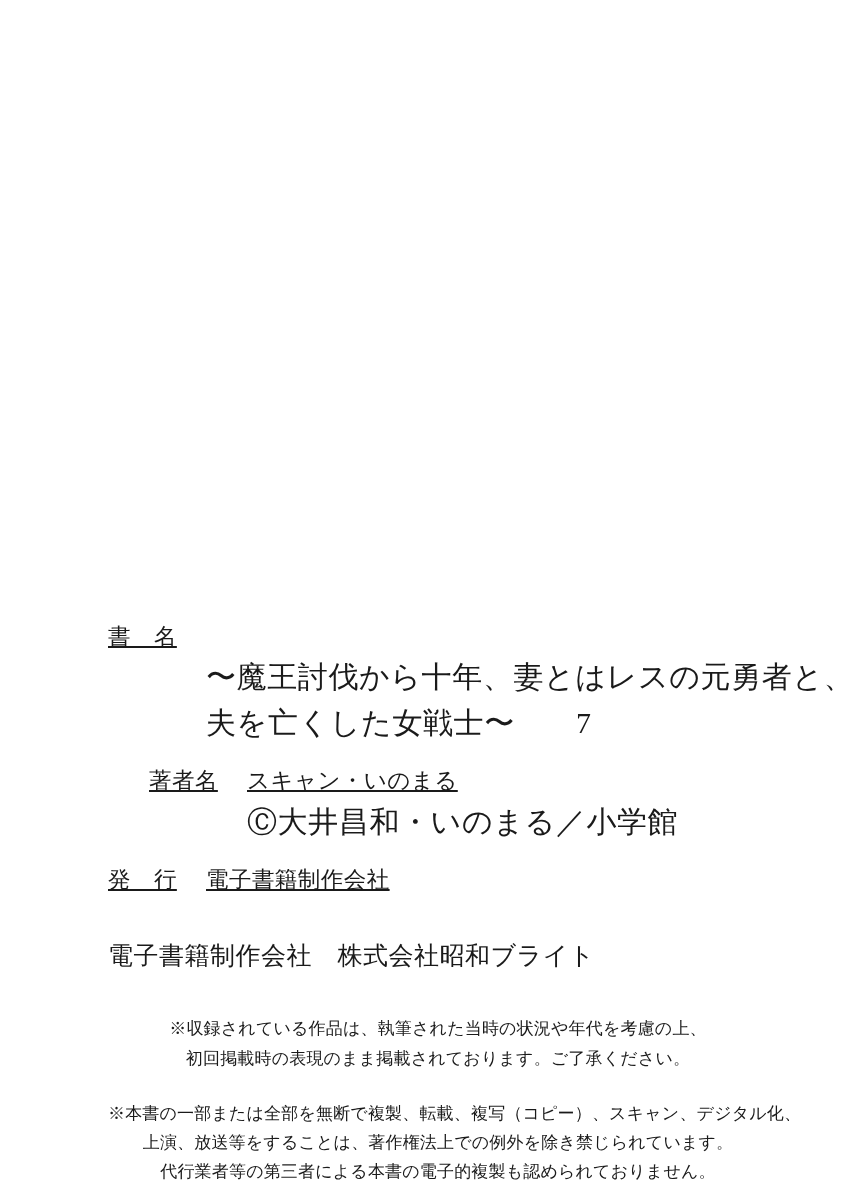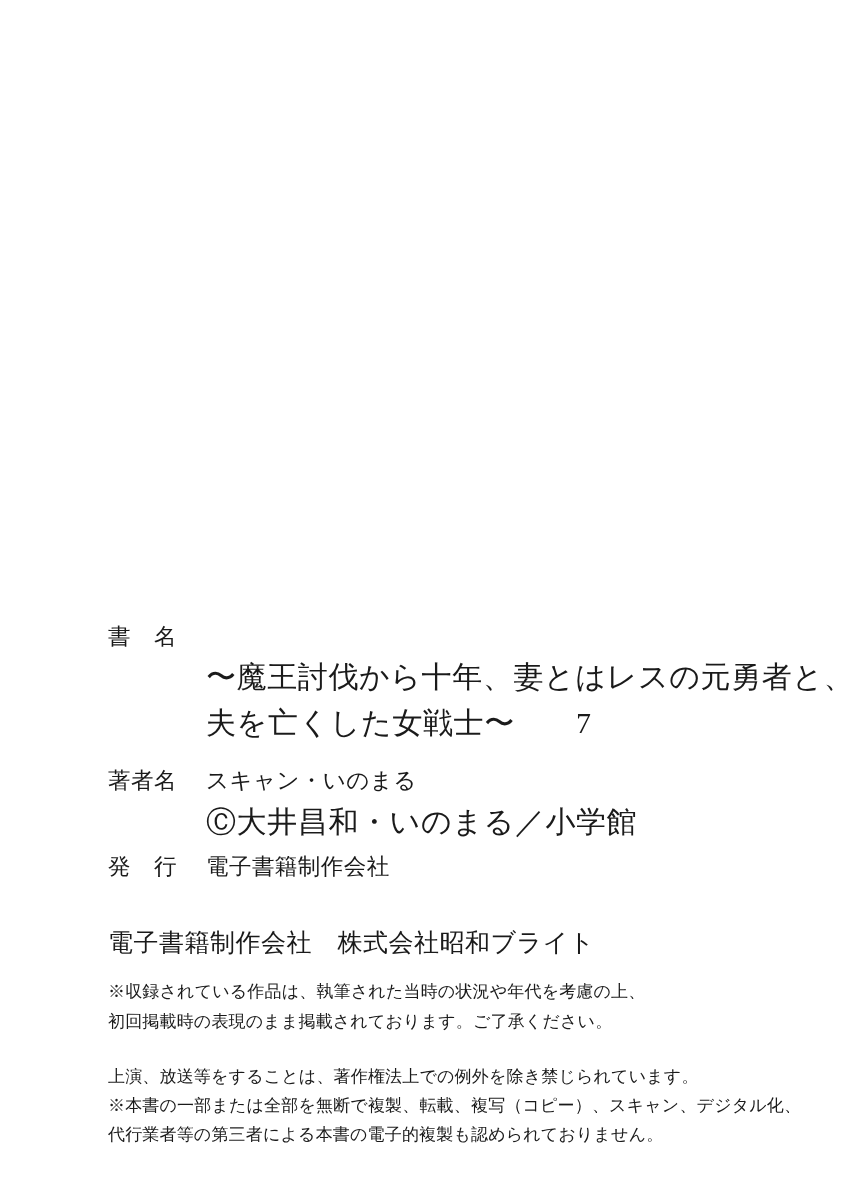--- a/index.html
+++ b/index.html
@@ -28,50 +28,52 @@
     left: 108px;
     top: 620px;
     width: 660px;
   }
   .row {
     display: flex;
     align-items: center;
     font-size: 22.5px;
     line-height: 1.52;
     letter-spacing: 0.02em;
+    text-decoration: underline;
   }
   .label {
     width: 98px;
     flex: 0 0 98px;
     white-space: pre;
     font-size: 22.5px;
   }
   .value {
     flex: 1 1 auto;
     white-space: pre;
   }
   .cont {
     padding-left: 98px;
     white-space: pre;
     font-size: 30px;
     line-height: 1.52;
     letter-spacing: 0.02em;
   }
   .block-title { margin-bottom: 0px; }
-  .block-author { margin-top: 19px; }
-  .block-publisher { margin-top: 6px; }
+  .block-author { margin-top: 19px; margin-left: 41px; }
+  .block-publisher { margin-top: 19px; }
 
   .maker {
     margin-top: 42px;
     font-size: 25px;
     letter-spacing: 0.02em;
     white-space: pre;
   }
   .notes {
-    margin-top: 18px;
+    margin-top: 42px;
+    text-align: center;
   }
   .note-para {
     font-size: 17px;
     line-height: 1.72;
     letter-spacing: 0.01em;
   }
   .note-para + .note-para {
     margin-top: 26px;
   }
   .note-line { white-space: pre; }
@@ -107,20 +109,20 @@
     </div>
 
     <div class="maker">電子書籍制作会社　株式会社昭和ブライト</div>
 
     <div class="notes">
       <div class="note-para">
         <div class="note-line">※収録されている作品は、執筆された当時の状況や年代を考慮の上、</div>
         <div class="note-line">初回掲載時の表現のまま掲載されております。ご了承ください。</div>
       </div>
       <div class="note-para">
+        <div class="note-line">※本書の一部または全部を無断で複製、転載、複写（コピー）、スキャン、デジタル化、</div>
         <div class="note-line">上演、放送等をすることは、著作権法上での例外を除き禁じられています。</div>
-        <div class="note-line">※本書の一部または全部を無断で複製、転載、複写（コピー）、スキャン、デジタル化、</div>
         <div class="note-line">代行業者等の第三者による本書の電子的複製も認められておりません。</div>
       </div>
     </div>
 
   </div>
 </div>
 
 </body></html>

